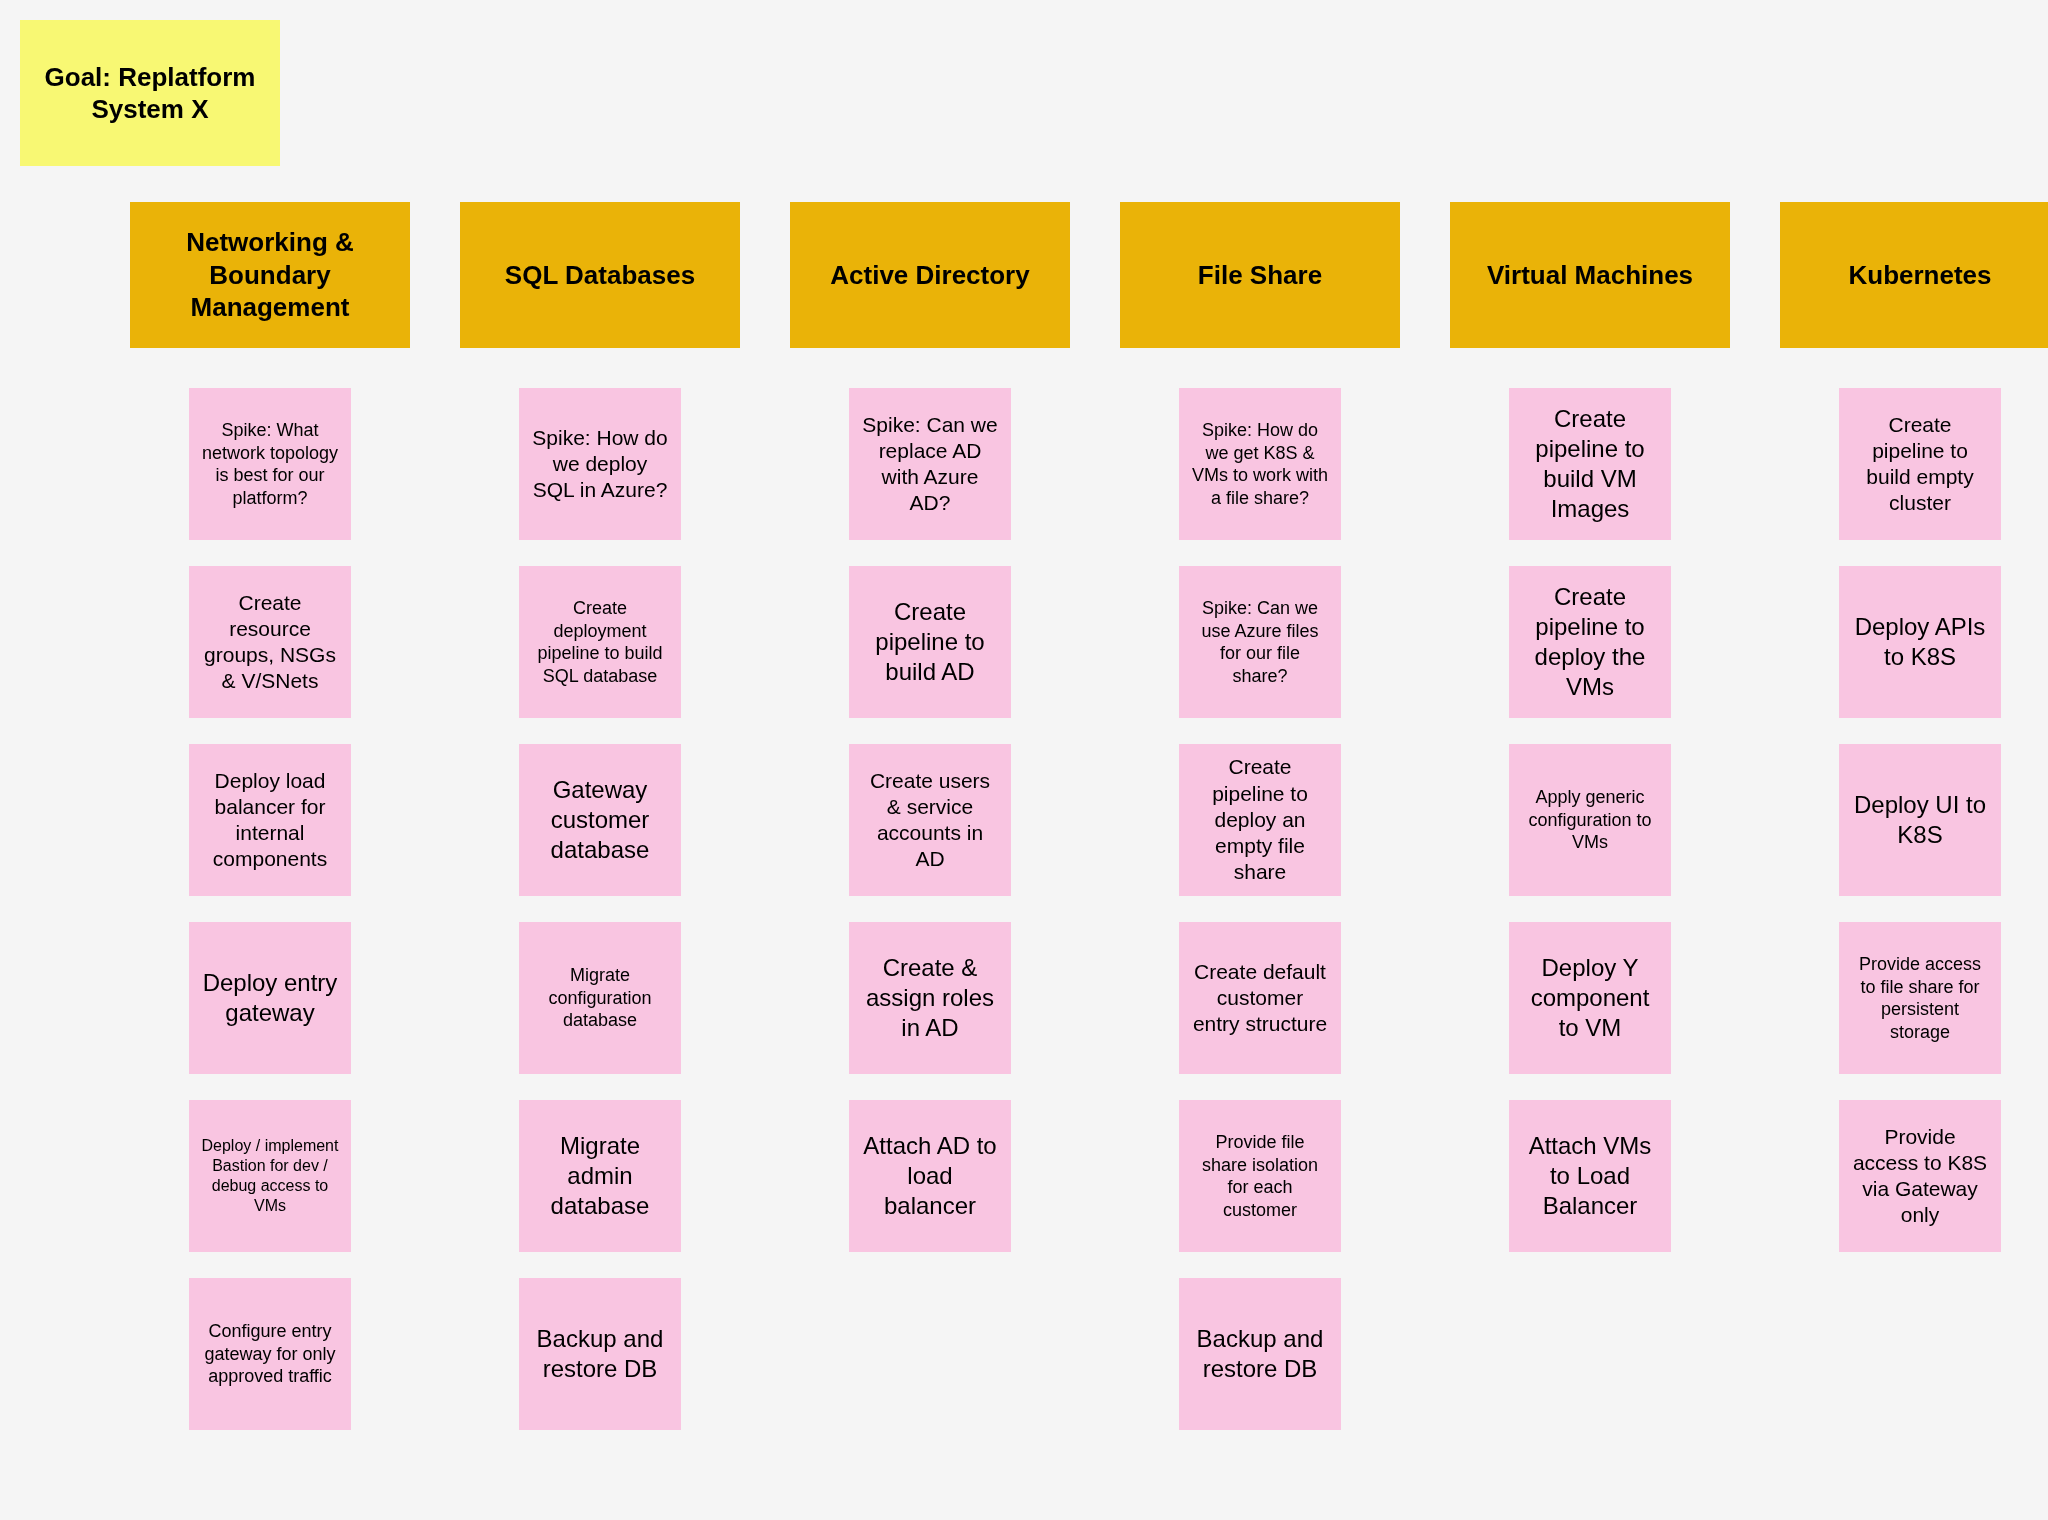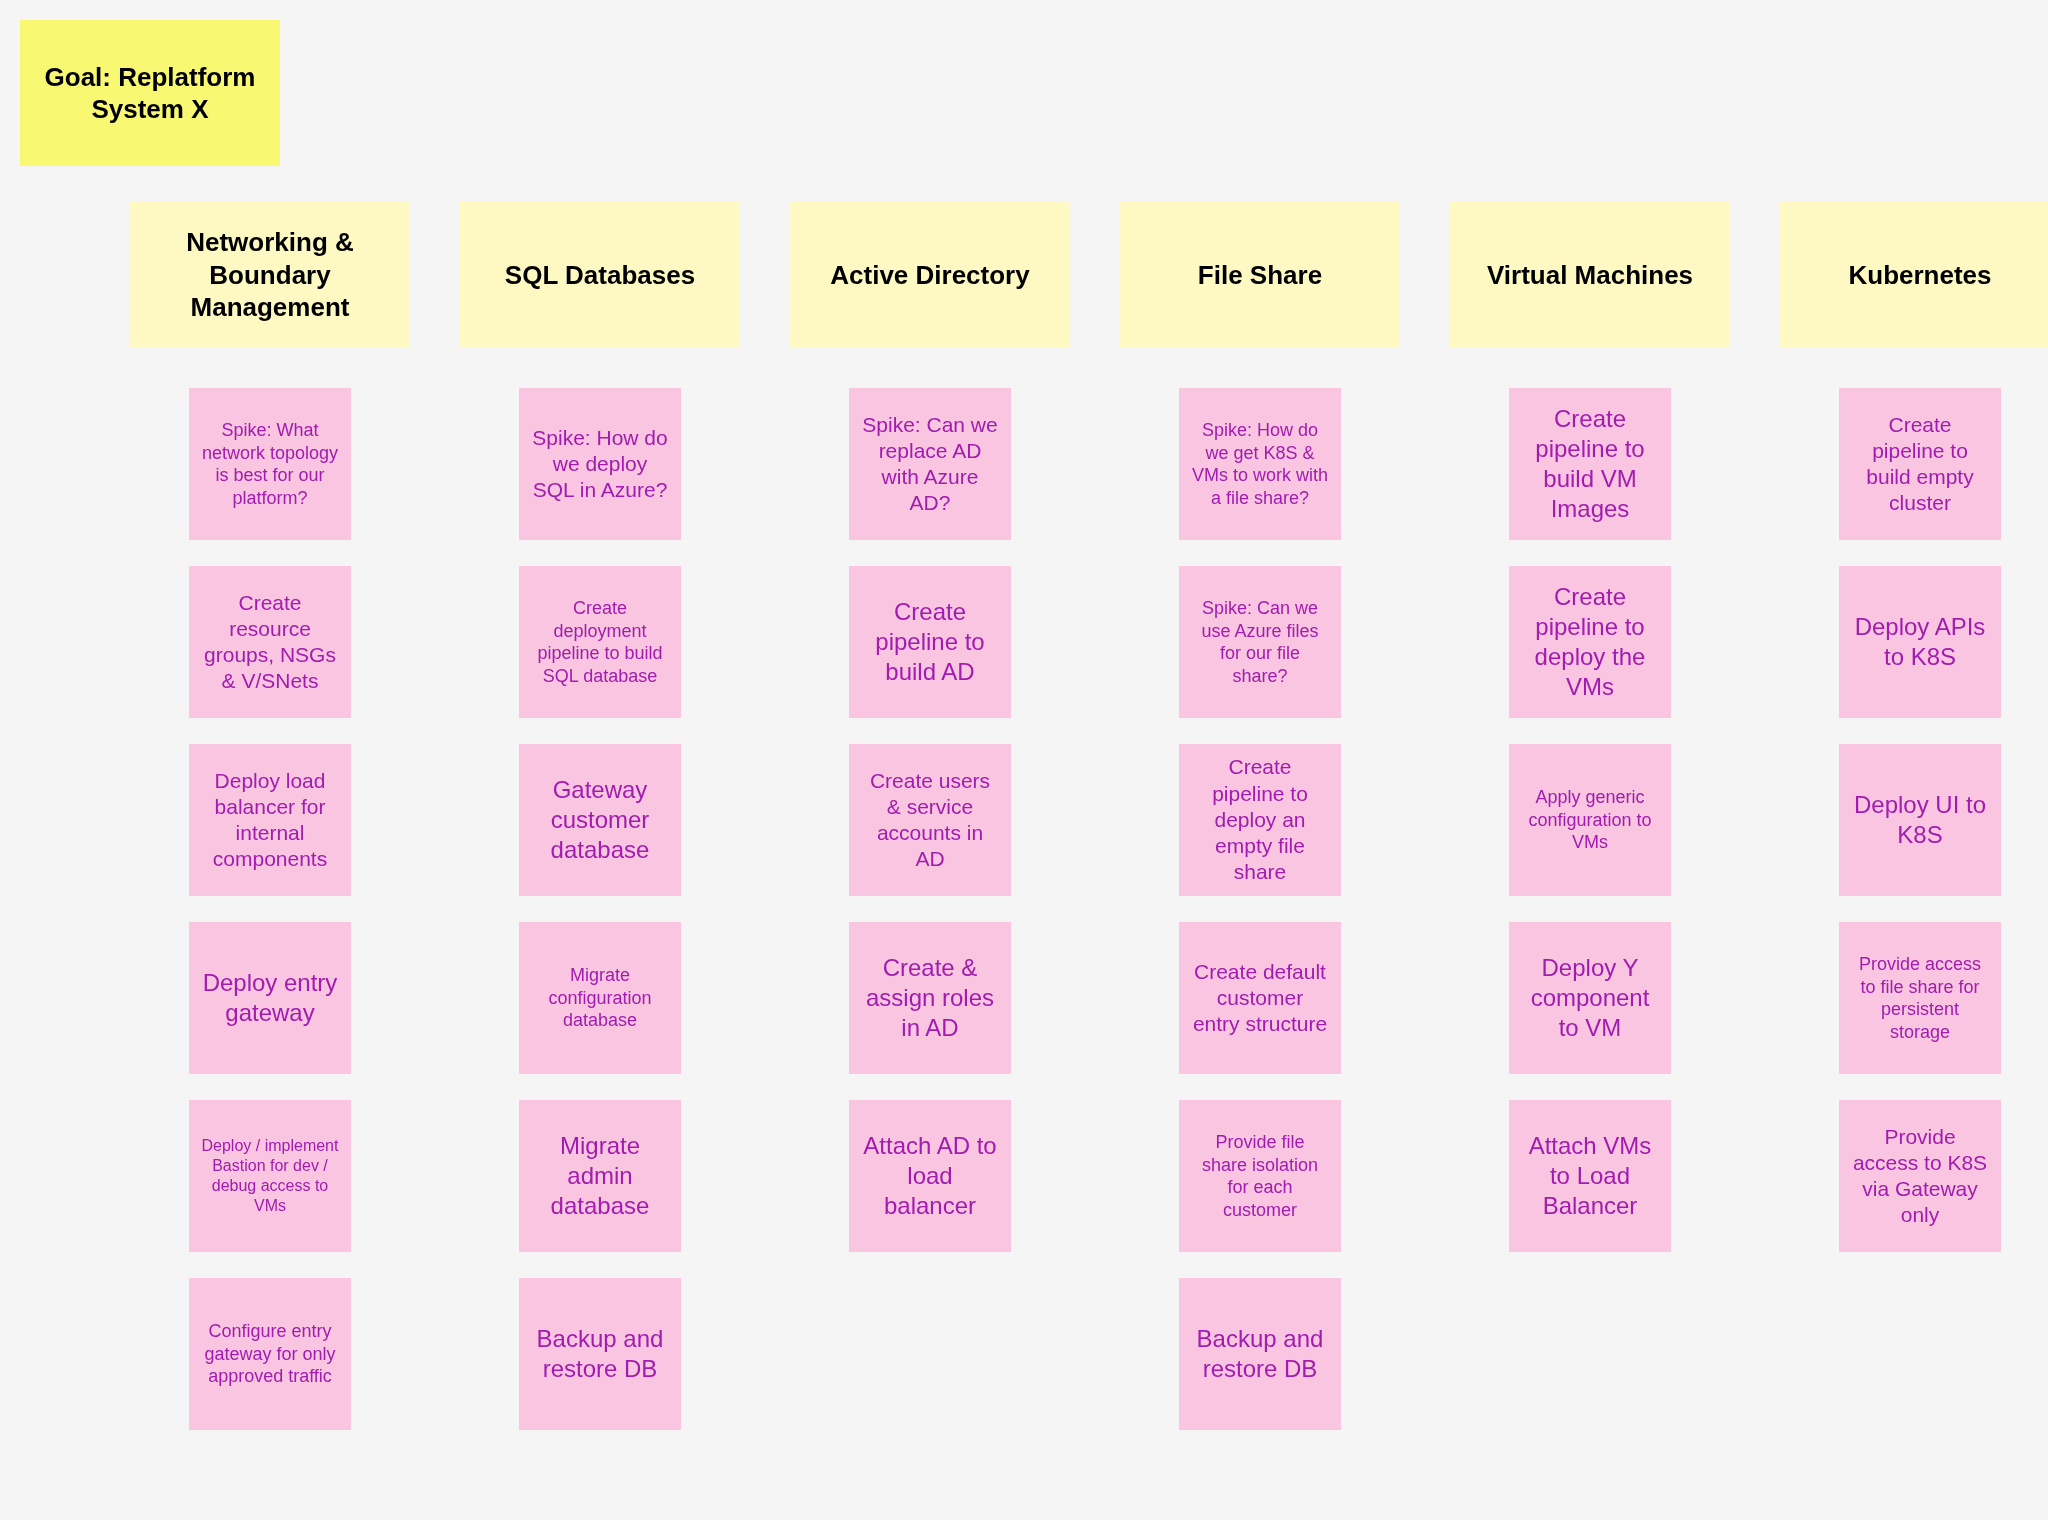--- a/index.html
+++ b/index.html
@@ -29,21 +29,21 @@
     gap: 50px;
     padding-left: 110px;
   }
   .column {
     display: flex;
     flex-direction: column;
     align-items: center;
     width: 280px;
   }
   .col-header {
-    background: #fef9c3;
+    background: #eab308;
     width: 280px;
     height: 146px;
     display: flex;
     align-items: center;
     justify-content: center;
     text-align: center;
     font-weight: 700;
     font-size: 26px;
     line-height: 1.25;
     padding: 18px;
@@ -59,21 +59,21 @@
     background: #f9c5e1;
     width: 162px;
     height: 152px;
     display: flex;
     align-items: center;
     justify-content: center;
     text-align: center;
     font-size: 21px;
     line-height: 1.25;
     padding: 12px;
-    color: #a21caf;
+    color: #000000;
   }
   .card.small { font-size: 18px; }
   .card.xsmall { font-size: 16px; }
   .card.large { font-size: 24px; }
 </style>
 </head>
 <body>
 
 <div class="goal-card">
   <span>Goal: Replatform System X</span>

